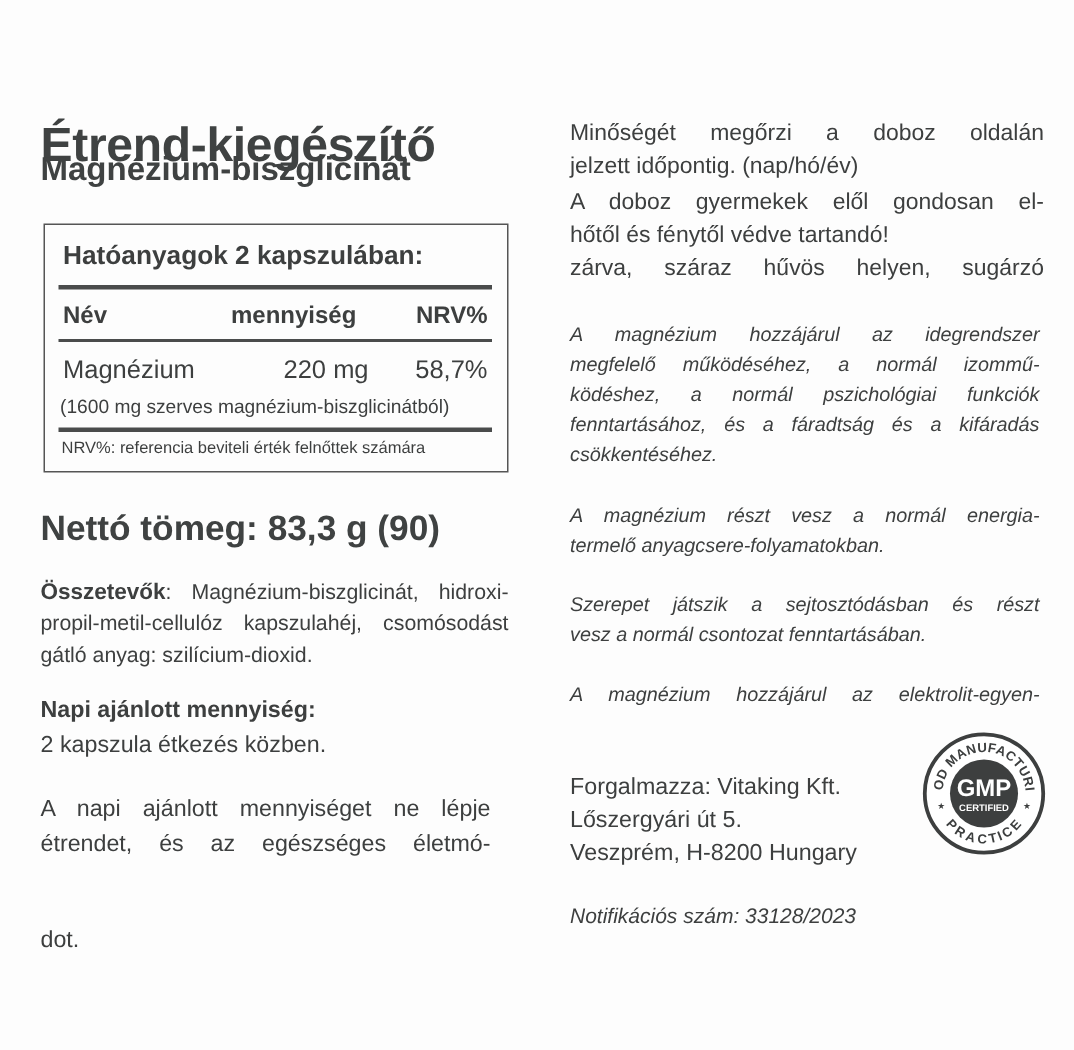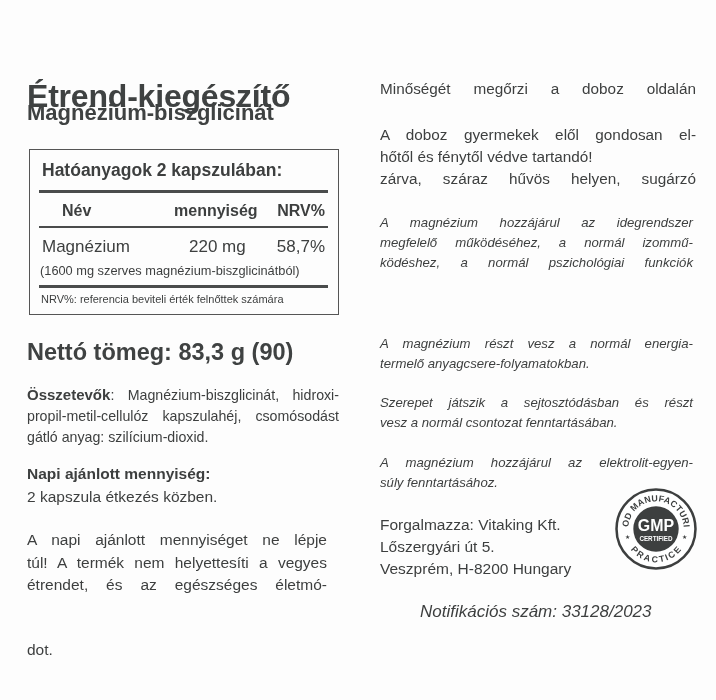--- a/index.html
+++ b/index.html
@@ -71,21 +71,20 @@
     }
     .rule.r1 { top: 40px; height: 3px; }
     .rule.r2 { top: 76px; height: 2px; }
     .rule.r3 { top: 135px; height: 3px; }
     .th {
       position: absolute;
       top: 52px;
       font-size: 16px;
       font-weight: bold;
       white-space: nowrap;
-      margin-left: 20px;
     }
     .th.name { left: 12px; }
     .th.qty { left: 124px; }
     .th.nrv { right: 13px; }
     .td {
       position: absolute;
       top: 87px;
       font-size: 17px;
       white-space: nowrap;
     }
@@ -183,24 +182,23 @@
       top: 514px;
       left: 0;
       font-size: 15.5px;
       line-height: 22px;
     }
     .distributor .ln { display: block; white-space: nowrap; }
     .notif {
       position: absolute;
       top: 602px;
       left: 0;
-      font-size: 17px;
+      font-size: 14px;
       font-style: italic;
       white-space: nowrap;
-      margin-left: 40px;
     }
     .gmp {
       position: absolute;
       left: 614px;
       top: 487px;
       width: 84px;
       height: 84px;
     }
   </style>
 </head>
@@ -227,52 +225,53 @@
 
   <div class="net">Nettó tömeg: 83,3 g (90)</div>
 
   <div class="composition"><b>Összetevők</b><span>: Magnézium-biszglicinát, hidroxi-propil-metil-cellulóz kapszulahéj, csomósodást gátló anyag: szilícium-dioxid.</span></div>
 
   <div class="dose-label">Napi ajánlott mennyiség:</div>
   <div class="dose-value">2 kapszula étkezés közben.</div>
 
   <div class="warning">
     <span class="ln">A napi ajánlott mennyiséget ne lépje</span>
-    <span class="ln">túl! A termék nem helyettesíti a vegyes</span>
     <span class="ln">étrendet, és az egészséges életmó-</span>
     <span class="ln last">dot.</span>
   </div>
 </div>
 
 <div class="col-right">
   <div class="r-text justify storage1">
     <span class="ln">Minőségét megőrzi a doboz oldalán</span>
+    <span class="ln last">jelzett időpontig. (nap/hó/év)</span>
   </div>
   <div class="r-text justify storage2">
     <span class="ln">A doboz gyermekek elől gondosan el-</span>
     <span class="ln last">hőtől és fénytől védve tartandó!</span>
     <span class="ln">zárva, száraz hűvös helyen, sugárzó</span>
   </div>
 
   <div class="claim claim1">
     <span class="ln">A magnézium hozzájárul az idegrendszer</span>
     <span class="ln">megfelelő működéséhez, a normál izommű-</span>
     <span class="ln">ködéshez, a normál pszichológiai funkciók</span>
+    <span class="ln">fenntartásához, és a fáradtság és a kifáradás</span>
+    <span class="ln last">csökkentéséhez.</span>
   </div>
   <div class="claim claim2">
     <span class="ln">A magnézium részt vesz a normál energia-</span>
     <span class="ln last">termelő anyagcsere-folyamatokban.</span>
   </div>
   <div class="claim claim3">
     <span class="ln">Szerepet játszik a sejtosztódásban és részt</span>
     <span class="ln last">vesz a normál csontozat fenntartásában.</span>
   </div>
   <div class="claim claim4">
     <span class="ln">A magnézium hozzájárul az elektrolit-egyen-</span>
-    <span class="ln last">súly fenntartásához.</span>
   </div>
 
   <div class="distributor">
     <span class="ln">Forgalmazza: Vitaking Kft.</span>
     <span class="ln">Lőszergyári út 5.</span>
     <span class="ln">Veszprém, H-8200 Hungary</span>
   </div>
 
   <div class="notif">Notifikációs szám: 33128/2023</div>
 </div>

